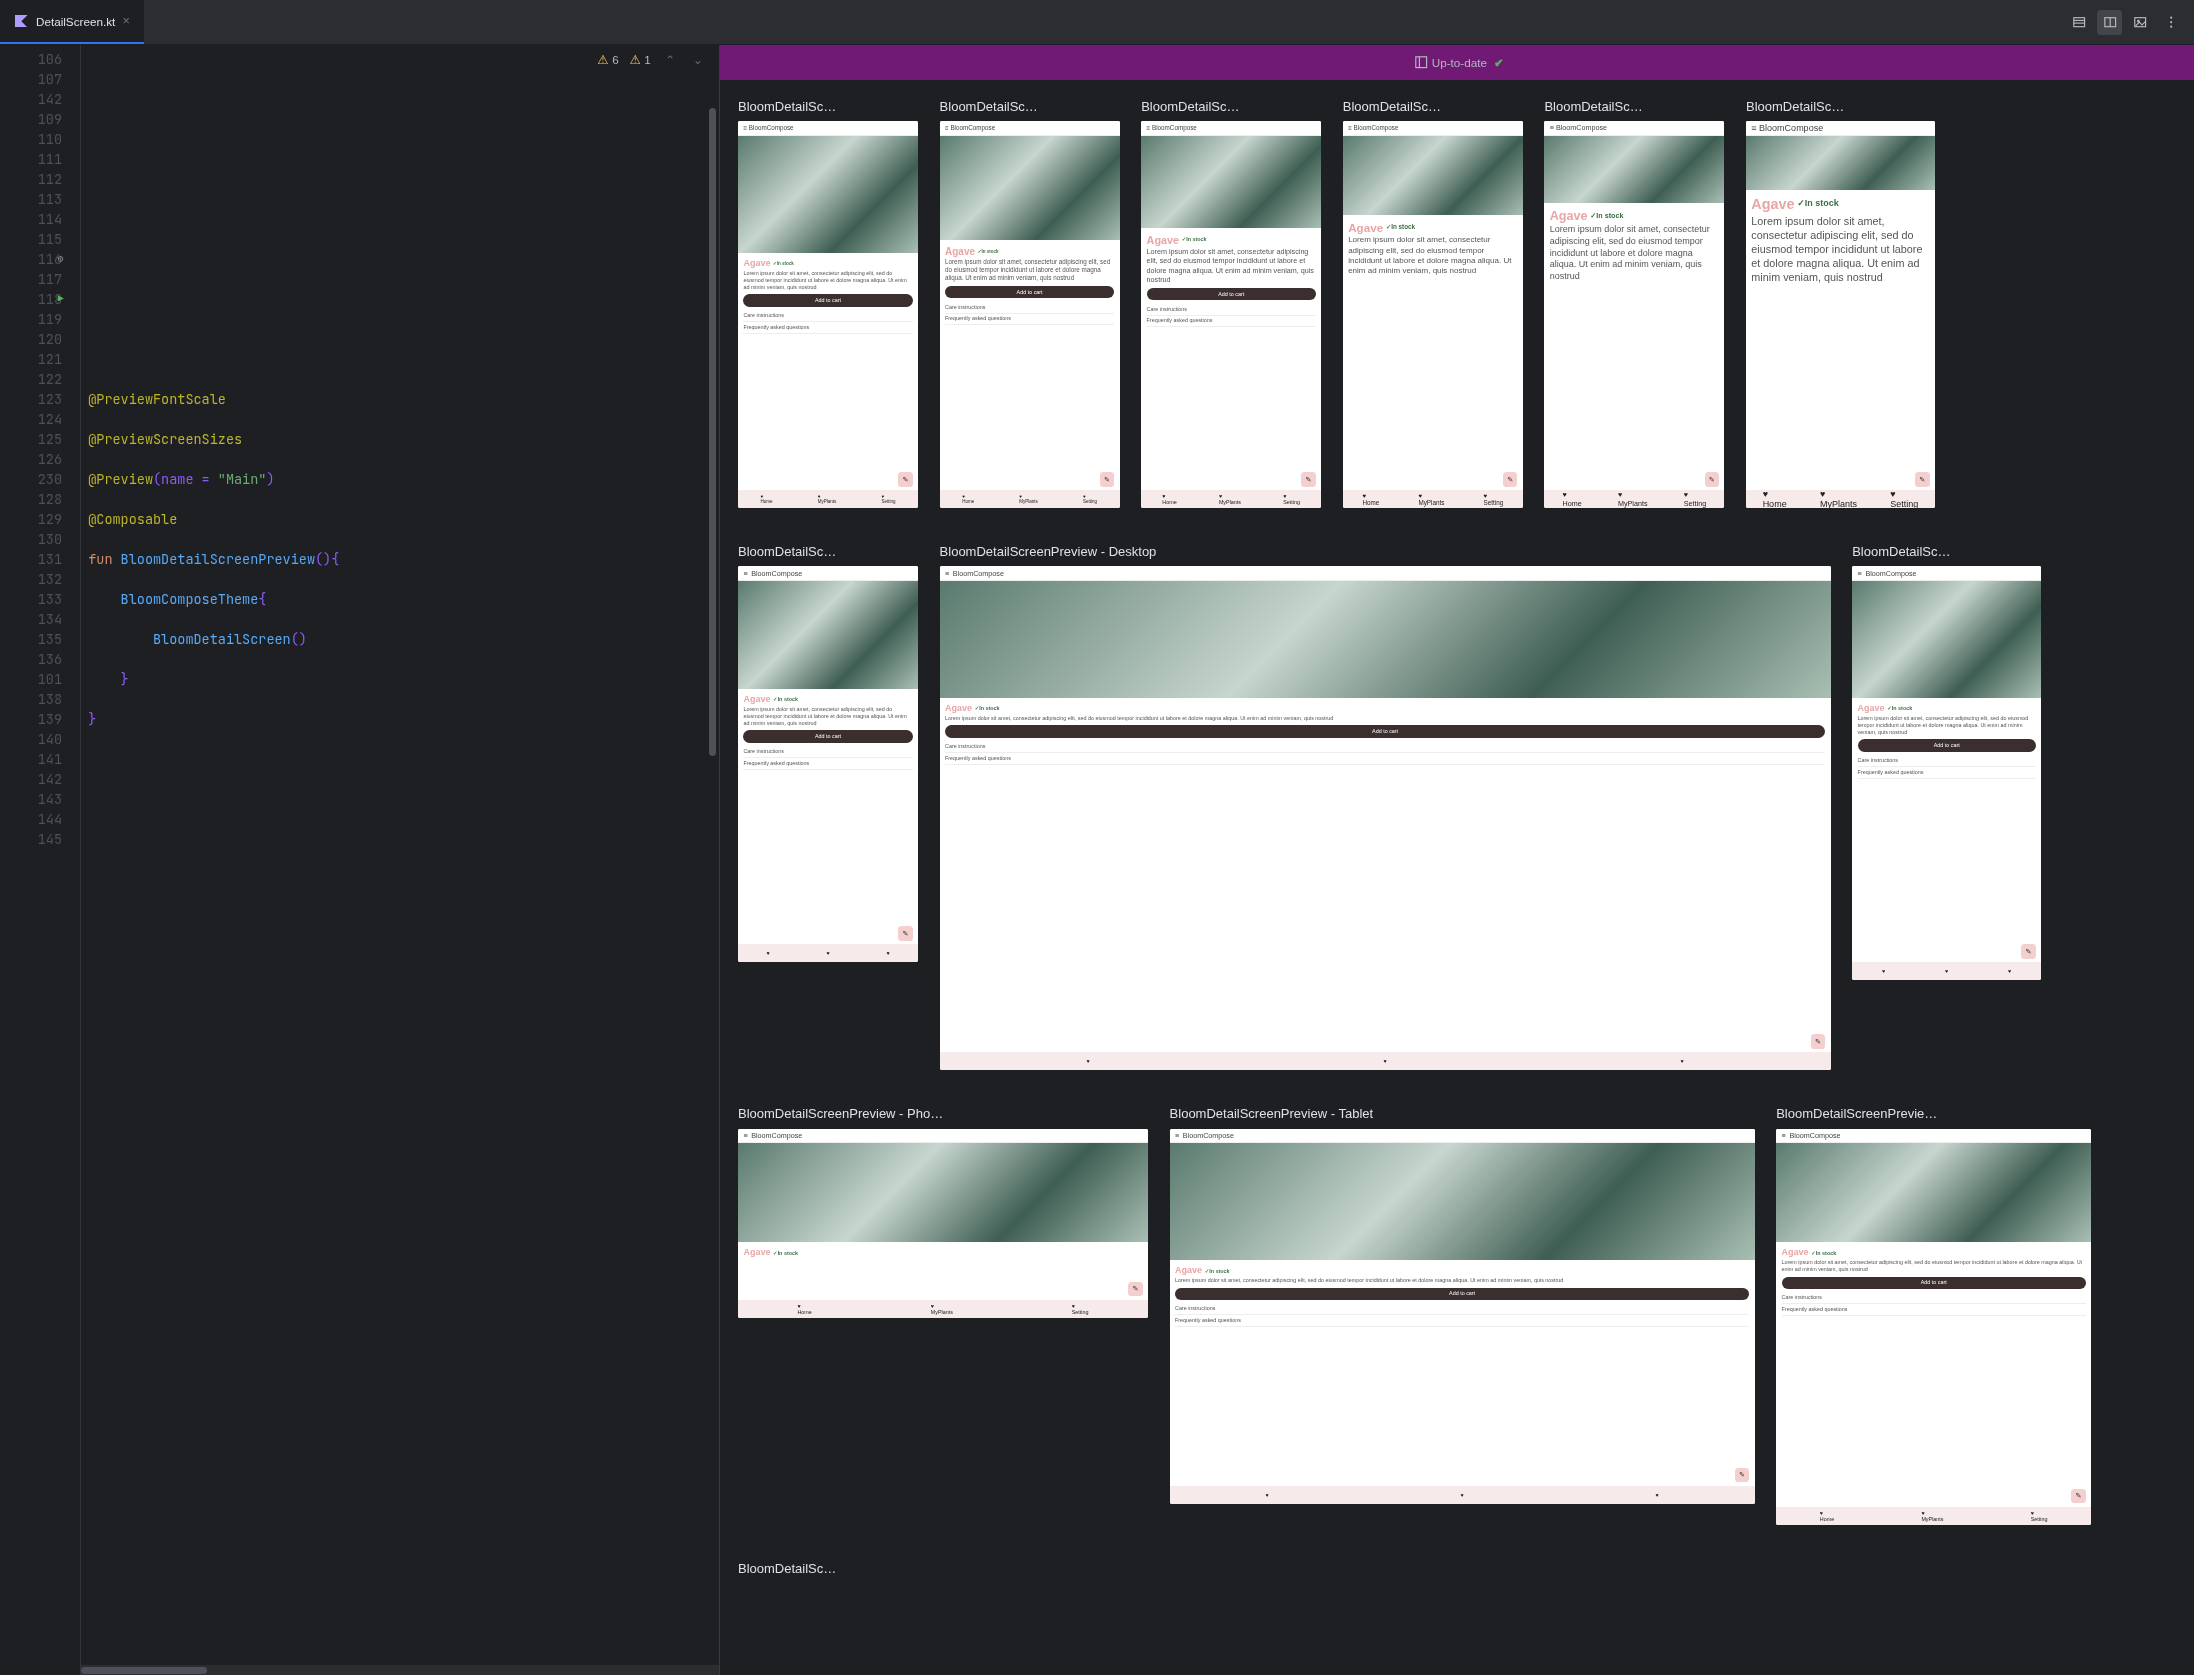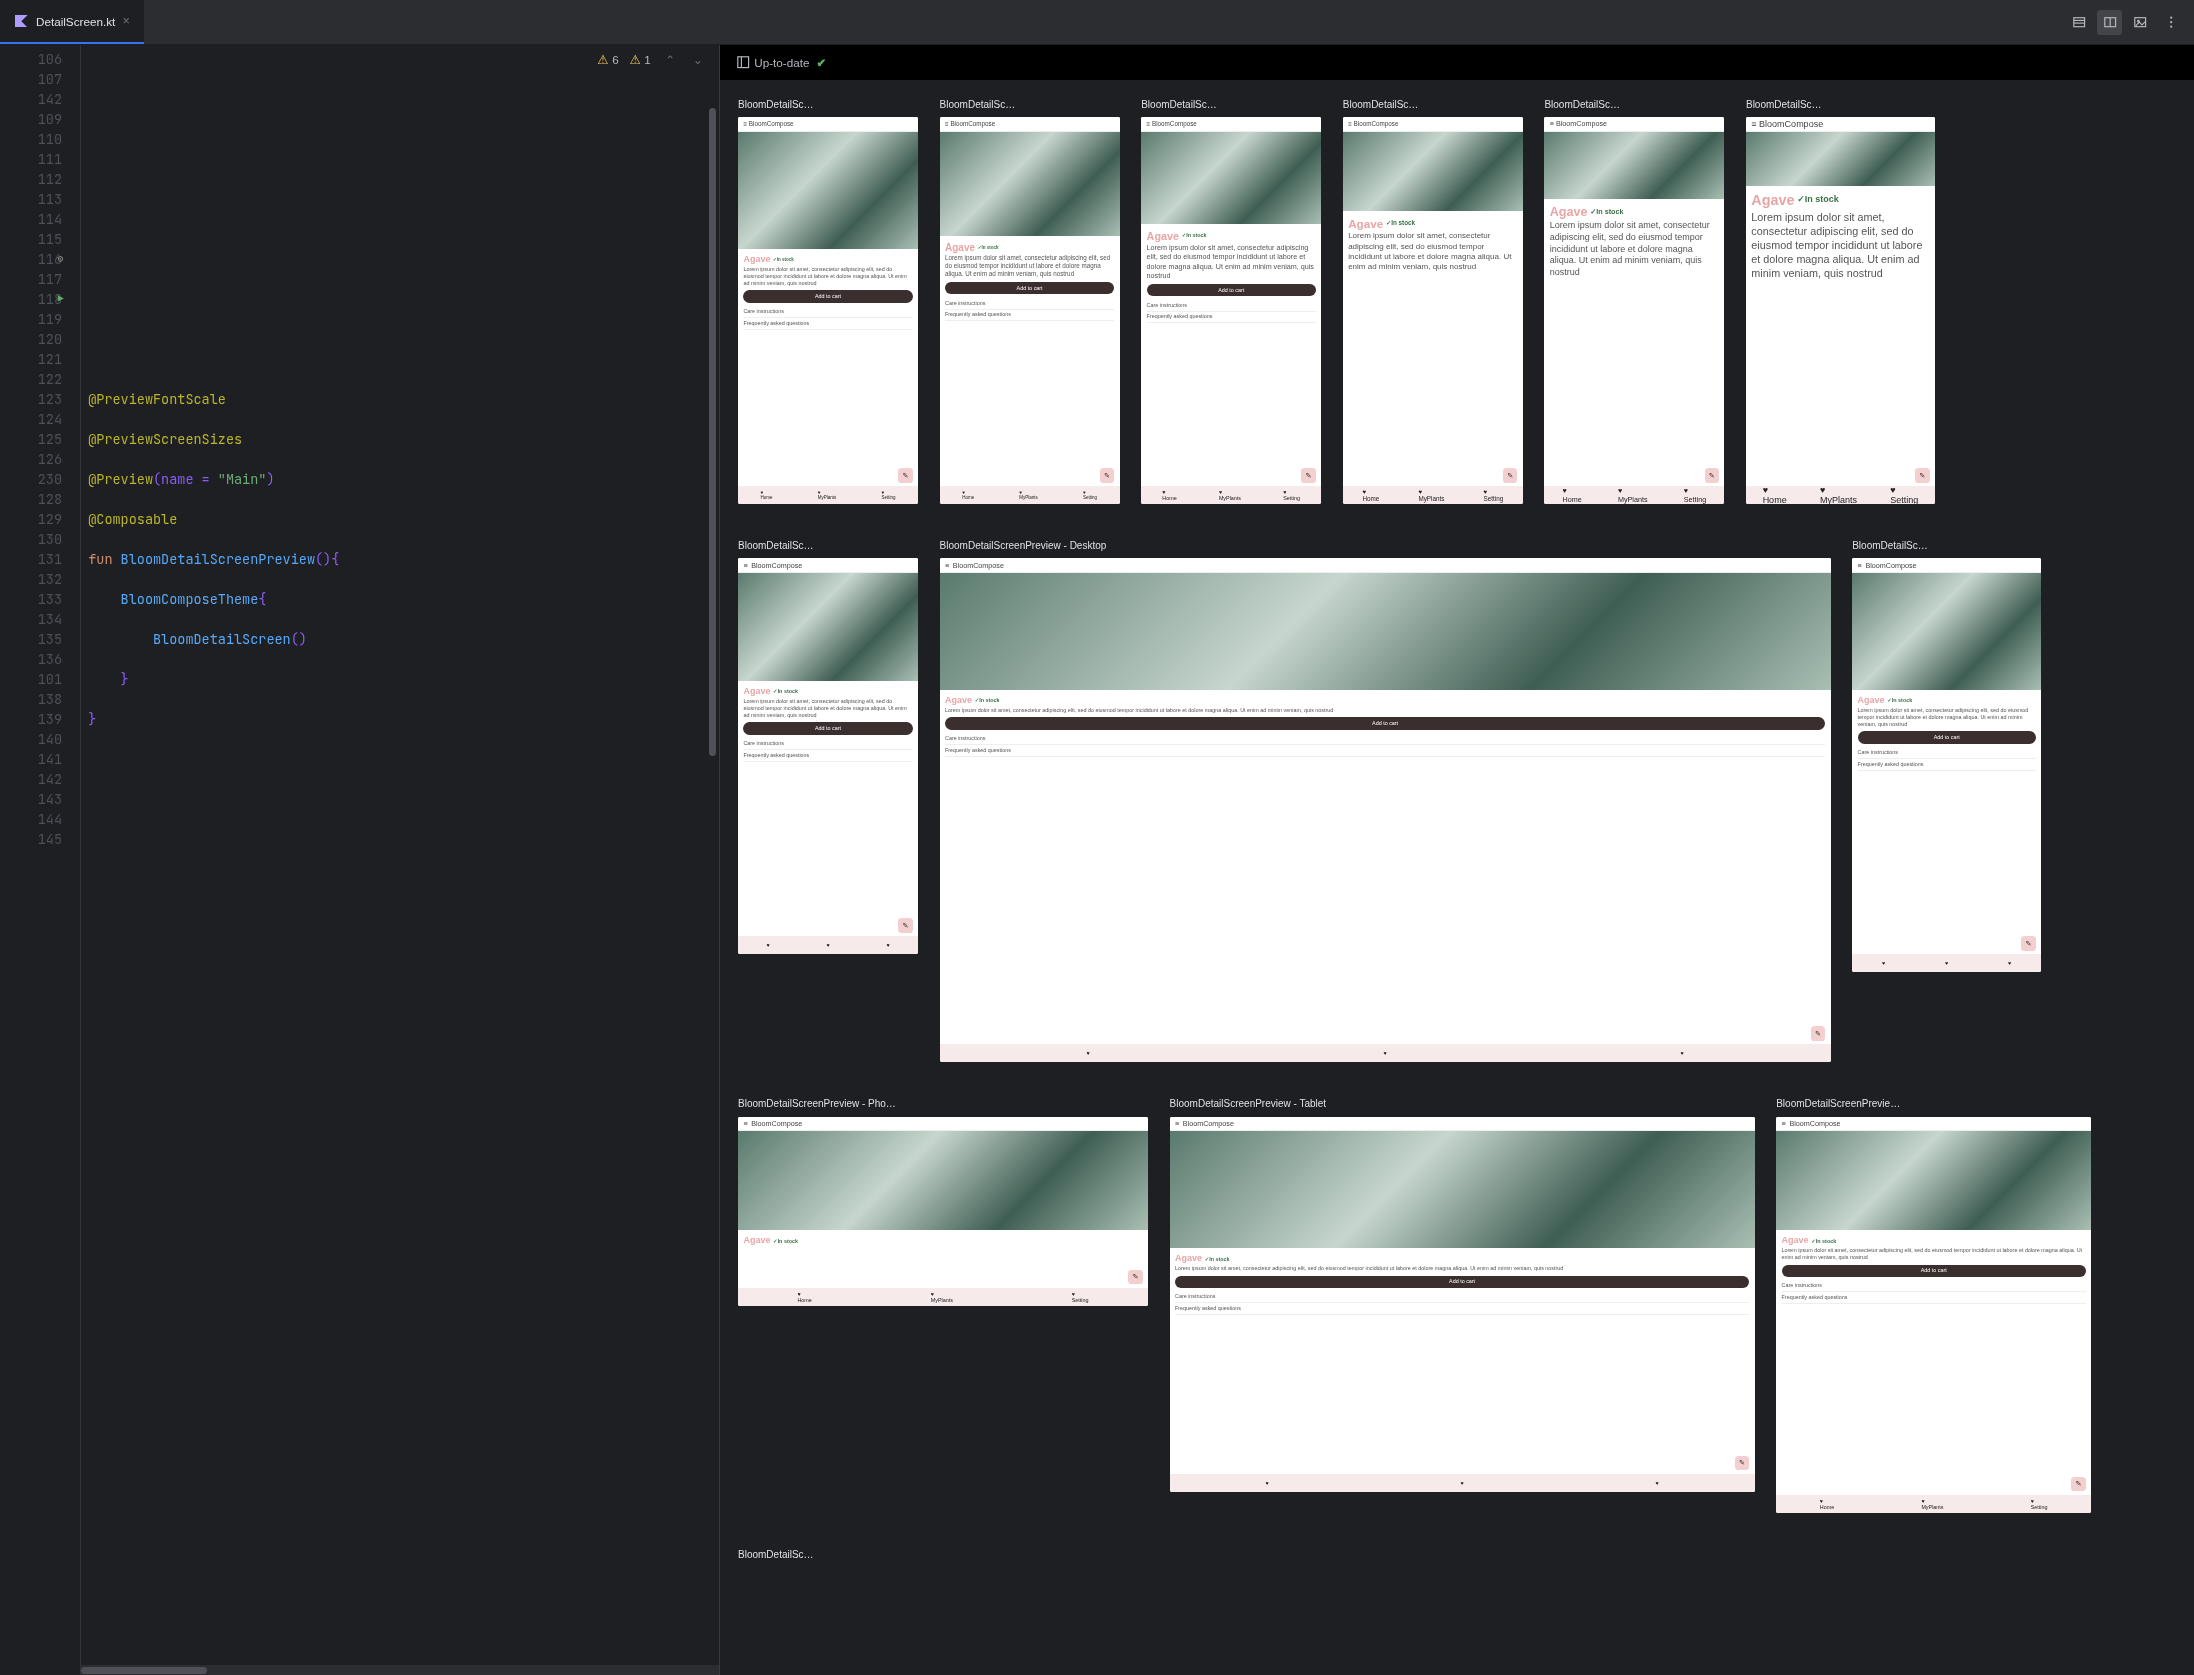--- a/index.html
+++ b/index.html
@@ -64,31 +64,31 @@
   position: absolute; bottom: 0; left: 0; right: 0; height: 10.8px; background: #2b2d30;
 }
 .scroll-thumb-h { position: absolute; left: 0; top: 1.8px; height: 7.2px; width: 126px; background: #4e5157; border-radius: 3.6px; }
 .scroll-track-v {
   position: absolute; top: 0; bottom: 0; right: 0; width: 12.6px;
 }
 .scroll-thumb-v { position: absolute; top: 63px; height: 648px; width: 7.2px; right: 2.7px; background: #4e5157; border-radius: 3.6px; }
 
 .preview-pane { flex: 1; display: flex; flex-direction: column; background: #1e1f22; }
 .preview-toolbar {
-  height: 36px; background: #000000; display: flex; align-items: center; justify-content: flex-start;
+  height: 36px; background: #701a75; display: flex; align-items: center; justify-content: center;
   padding: 0 12.6px; border-bottom: 0.9px solid #1e1f22;
 }
 .pv-t-left { display: flex; gap: 7.2px; }
 .pv-t-btn { width: 21.6px; height: 21.6px; color: #b4b8bf; display: flex; align-items: center; justify-content: center; cursor: pointer; }
 .pv-status { display: flex; align-items: center; gap: 7.2px; font-size: 11.7px; color: #b4b8bf; }
 .check { color: #5fad65; font-weight: bold; }
 .preview-canvas { flex: 1; overflow: auto; padding: 18px 18px; }
 .preview-row { display: flex; gap: 21.6px; margin-bottom: 36px; flex-wrap: nowrap; align-items: flex-start; }
 .preview-card { display: flex; flex-direction: column; gap: 7.2px; }
-.preview-label { font-size: 10px; color: #dfe1e5; white-space: nowrap; overflow: hidden; text-overflow: ellipsis; }
+.preview-label { font-size: 13px; color: #dfe1e5; white-space: nowrap; overflow: hidden; text-overflow: ellipsis; }
 
 .mock {
   background: #fff; border-radius: 1.8px; overflow: hidden; display: flex; flex-direction: column;
   font-family: sans-serif; color: #222;
 }
 .mock-header { height: 14.4px; background: #fff; display: flex; align-items: center; gap: 3.6px; padding: 0 5.4px; font-size: 7.2px; border-bottom: 0.9px solid #eee; color:#444;}
 .mock-hero { background: linear-gradient(135deg, #5a7a6e 0%, #c7d6ce 40%, #3f5e53 70%, #a9bfb4 100%); flex-shrink: 0; }
 .mock-content { padding: 5.4px; font-size: 5.4px; line-height: 1.3; color: #555; }
 .mock-title { color: #e8a6a6; font-size: 9px; font-weight: 600; display: flex; align-items: center; gap: 2.7px; }
 .mock-stock { font-size: 5.4px; color: #3a7045; }

